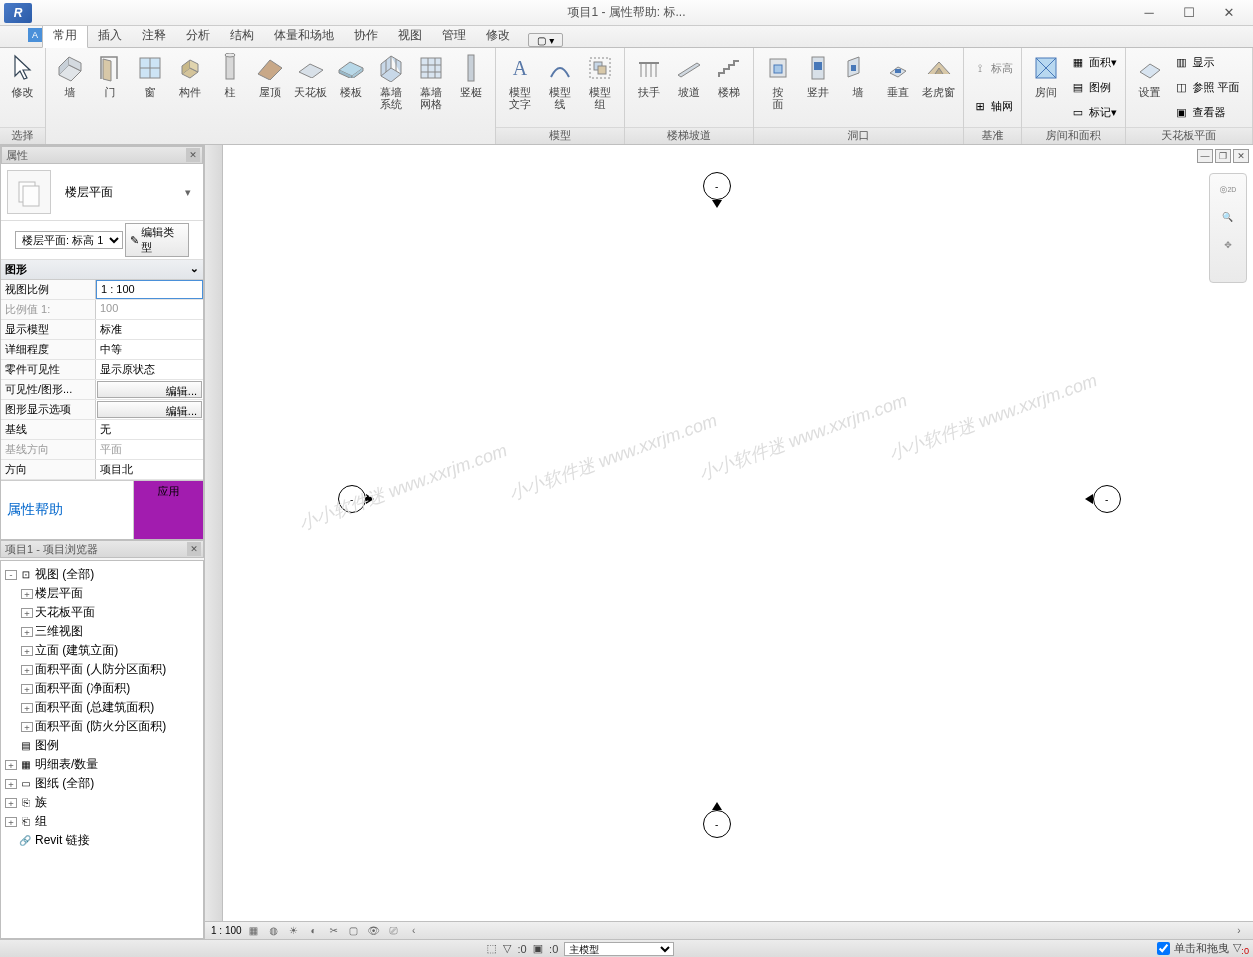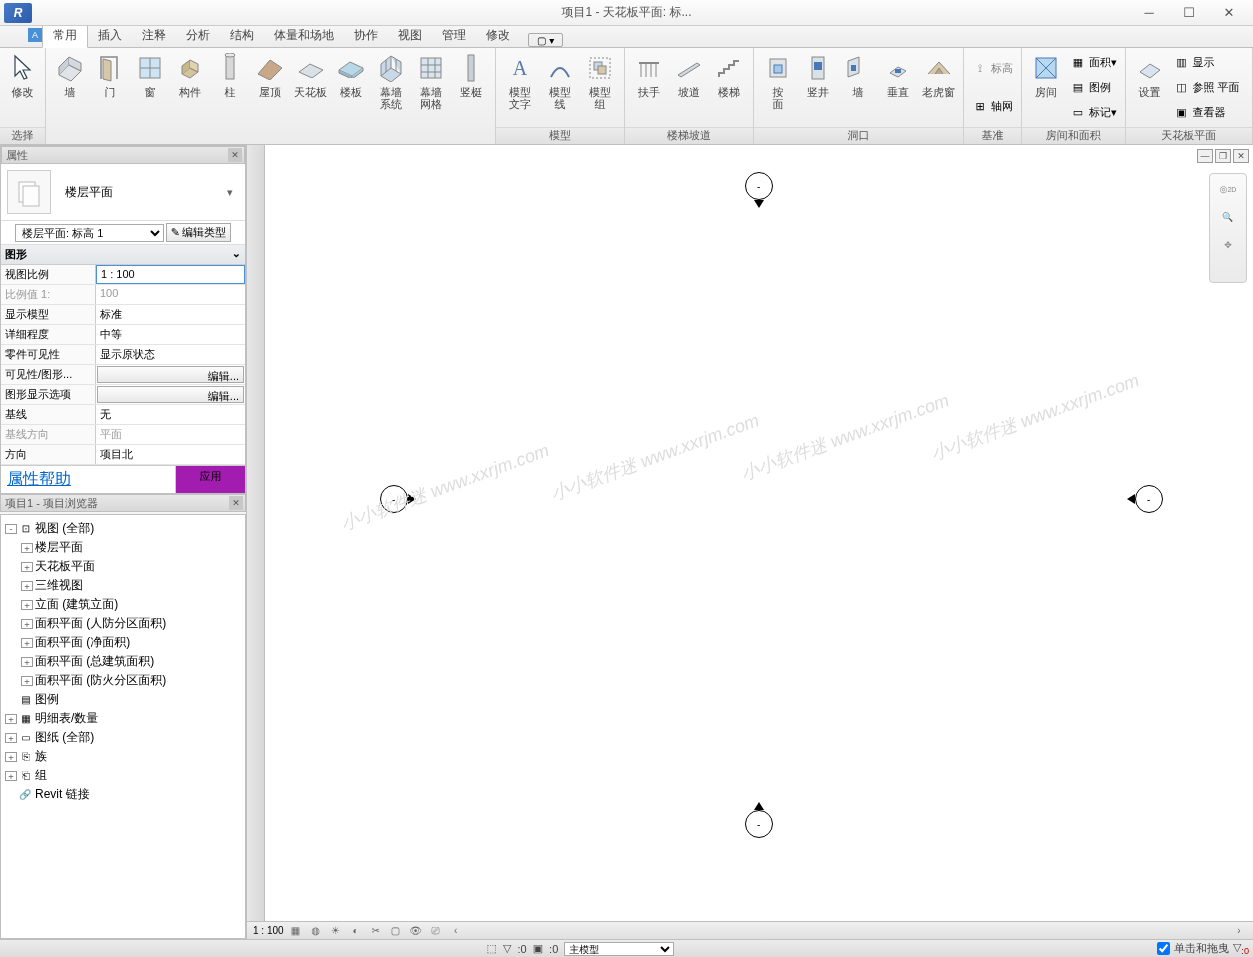--- a/index.html
+++ b/index.html
@@ -21,41 +21,41 @@
 .rgroup-body { flex:1; display:flex; align-items:flex-start; padding:2px 4px; }
 .rgroup-label { height:17px; text-align:center; font-size:11px; color:#555; background:linear-gradient(#ececec,#e0e0e0); border-top:1px solid #d8d8d8; }
 .rbtn { display:flex; flex-direction:column; align-items:center; padding:2px 4px; min-width:36px; cursor:pointer; }
 .rbtn-icon { width:32px; height:32px; display:flex; align-items:center; justify-content:center; }
 .rbtn-label { font-size:11px; color:#444; text-align:center; margin-top:2px; line-height:12px; white-space:pre; }
 .rbtn-small { display:flex; align-items:center; padding:1px 4px; cursor:pointer; }
 .rbtn-small .si { width:16px; height:16px; display:flex; align-items:center; justify-content:center; margin-right:3px; }
 .rcol { display:flex; flex-direction:column; justify-content:space-around; height:75px; }
 
 .body-area { display:flex; height: calc(957px - 26px - 22px - 97px - 18px); }
-.left-panels { width:247px; display:flex; flex-direction:column; border-right:1px solid #bfbfbf; background:#f5f5f5; }
+.left-panels { width:205px; display:flex; flex-direction:column; border-right:1px solid #bfbfbf; background:#f5f5f5; }
 .panel-hdr { height:18px; background:linear-gradient(#e8e8e8,#d8d8d8); border:1px solid #bfbfbf; display:flex; align-items:center; padding:0 4px; font-size:11px; color:#555; position:relative; }
 .panel-x { position:absolute; right:2px; width:14px; height:14px; background:#c8c8c8; display:flex; align-items:center; justify-content:center; font-size:9px; color:#555; }
 
 .prop-panel { flex:0 0 auto; background:#fff; border:1px solid #bfbfbf; }
 .prop-type-row { display:flex; align-items:center; padding:6px; border-bottom:1px solid #ddd; }
 .prop-type-icon { width:44px; height:44px; border:1px solid #ccc; background:#f8f8f8; display:flex; align-items:center; justify-content:center; }
 .prop-type-name { flex:1; padding-left:14px; font-size:12px; }
 .prop-type-dd { width:12px; color:#666; }
 .prop-instance-row { display:flex; align-items:center; padding:2px 14px; border-bottom:1px solid #ddd; }
 .prop-instance-row .sel { flex:1; border:1px solid #aaa; height:18px; font-size:11px; padding:1px 2px; background:#fff; }
 .edit-type-btn { border:1px solid #aaa; background:linear-gradient(#fdfdfd,#e8e8e8); padding:1px 4px; font-size:11px; margin-left:2px; display:flex; align-items:center; gap:2px; }
 .prop-section { background:linear-gradient(#eef0f3,#e2e5e9); padding:2px 4px; font-size:11px; font-weight:bold; display:flex; justify-content:space-between; border-bottom:1px solid #ccc; }
 .prop-grid { }
 .prop-row { display:flex; border-bottom:1px solid #e4e4e4; height:20px; }
 .prop-row .pn { width:95px; padding:2px 4px; font-size:11px; border-right:1px solid #ccc; background:#fafafa; overflow:hidden; white-space:nowrap; }
 .prop-row .pv { flex:1; padding:2px 4px; font-size:11px; background:#fff; }
 .prop-row .pv.btn { text-align:right; background:linear-gradient(#fdfdfd,#e8e8e8); border:1px solid #aaa; margin:1px; }
 .prop-row.dis .pn, .prop-row.dis .pv { color:#999; }
 .prop-foot { display:flex; border-top:1px solid #ccc; }
-.prop-foot a { flex:1; padding:3px 6px; font-size:16px; color:#0066cc; text-decoration:underline; }
+.prop-foot a { flex:1; padding:20px 6px; font-size:14px; color:#0066cc; }
 .prop-foot .apply { width:70px; text-align:center; border-left:1px solid #ccc; padding:3px; background:#a21caf; }
 
 .browser-panel { flex:1; background:#fff; border:1px solid #bfbfbf; margin-top:2px; overflow:auto; }
 .tree { padding:4px; font-size:12px; }
 .tree-item { display:flex; align-items:center; padding:1px 0; cursor:pointer; }
 .tw { width:12px; text-align:center; color:#666; font-size:9px; font-family:monospace; border:1px solid #999; height:10px; line-height:8px; margin-right:2px; }
 .tsp { display:inline-block; }
 .ticon { width:14px; height:14px; margin-right:2px; display:inline-flex; align-items:center; justify-content:center; font-size:10px; }
 
 .canvas-wrap { flex:1; position:relative; background:#f4f4f4; display:flex; flex-direction:column; }
@@ -81,21 +81,21 @@
 .statusbar .sb-right { display:flex; align-items:center; gap:4px; }
 .sb-sel { border:1px solid #aaa; background:#fff; height:14px; font-size:10px; width:110px; }
 
 svg { display:block; }
 </style>
 </head>
 <body>
 
 <div class="titlebar">
   <div class="app-icon">R</div>
-  <div class="title-center">项目1 - 天花板平面: 标...</div>
+  <div class="title-center">项目1 - 属性帮助: 标...</div>
   <div class="winbtns">
     <div class="winbtn">─</div>
     <div class="winbtn">☐</div>
     <div class="winbtn">✕</div>
   </div>
 </div>
 <div class="tab-letter">A</div>
 
 <div class="tabs">
   <div class="tab active">常用</div>

